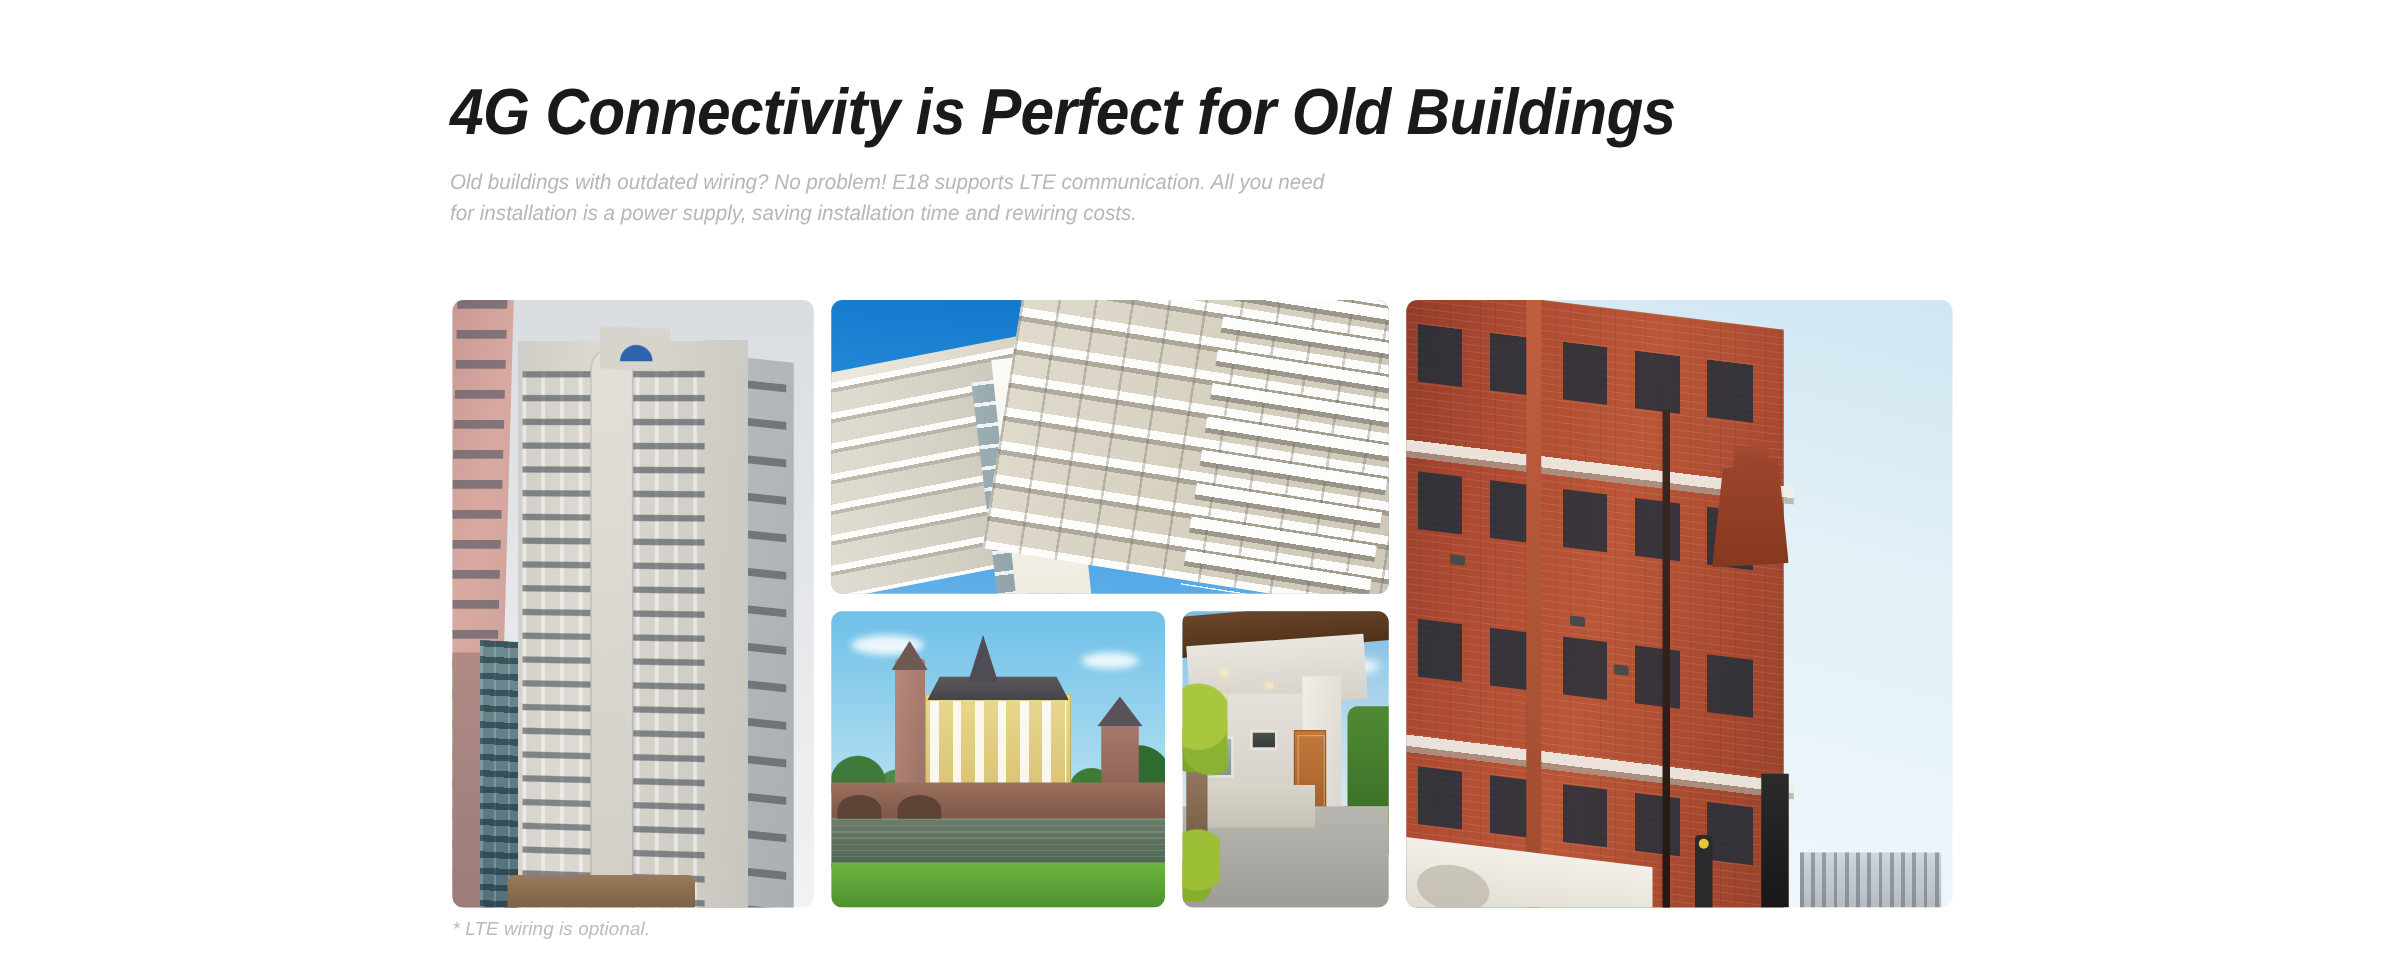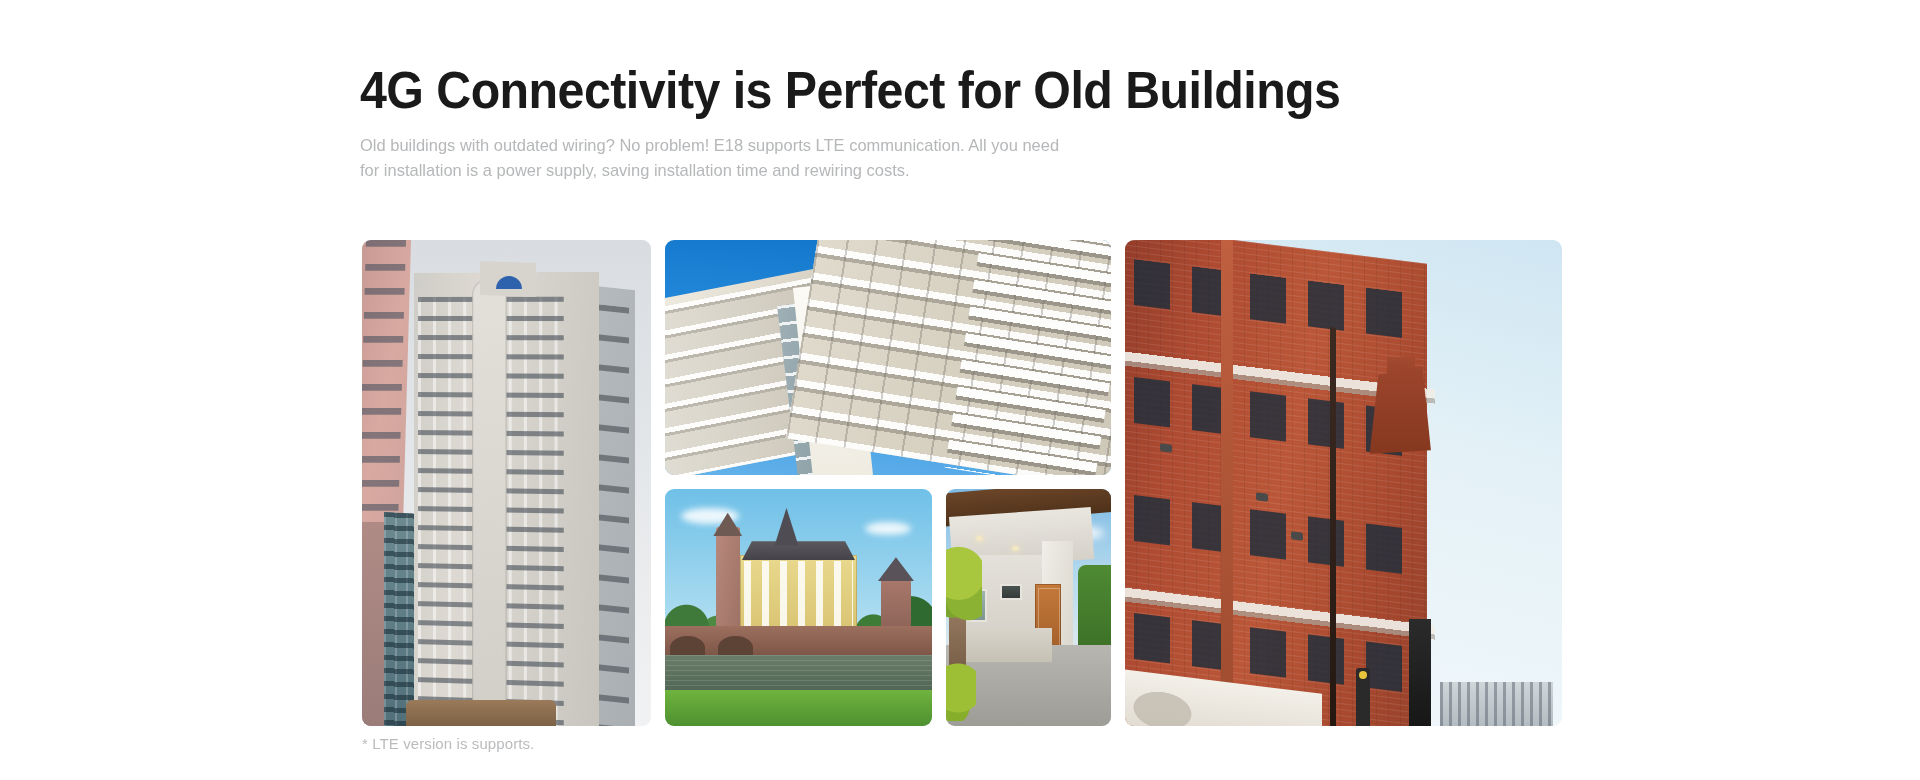--- a/index.html
+++ b/index.html
@@ -2,21 +2,21 @@
 <html><head>
 <meta charset="utf-8">
 <style>
   * { box-sizing: border-box; margin: 0; padding: 0; }
   html, body {
     width: 1920px; height: 780px;
     background: #ffffff;
     font-family: "Liberation Sans", "DejaVu Sans", sans-serif;
     overflow: hidden;
   }
-  .page { position: relative; width: 1920px; height: 603px; }
+  .page { position: relative; width: 1920px; height: 603px; font-style: italic; }
 
   
   .header { position: absolute; left: 360px; top: 62px; width: 1200px; }
   .page-title {
     font-family: "Liberation Sans Narrow", "Liberation Sans", sans-serif;
     font-size: 52px;
     font-weight: 700;
     letter-spacing: -0.6px;
     color: #1a1a1a;
     line-height: 1.1;
@@ -506,15 +506,15 @@
       <div class="bk-light" style="left:30%;top:52%;"></div>
       <div class="bk-light" style="left:38%;top:60%;"></div>
       <div class="bk-stone"></div>
       <div class="bk-signpost"></div>
       <div class="bk-traffic"></div>
       <div class="bk-farbldg"></div>
     </div>
 
   </div>
 
-  <div class="footnote">* LTE version is supports.</div>
+  <div class="footnote">* LTE wiring is optional.</div>
 
 </div>
 
 </body></html>

